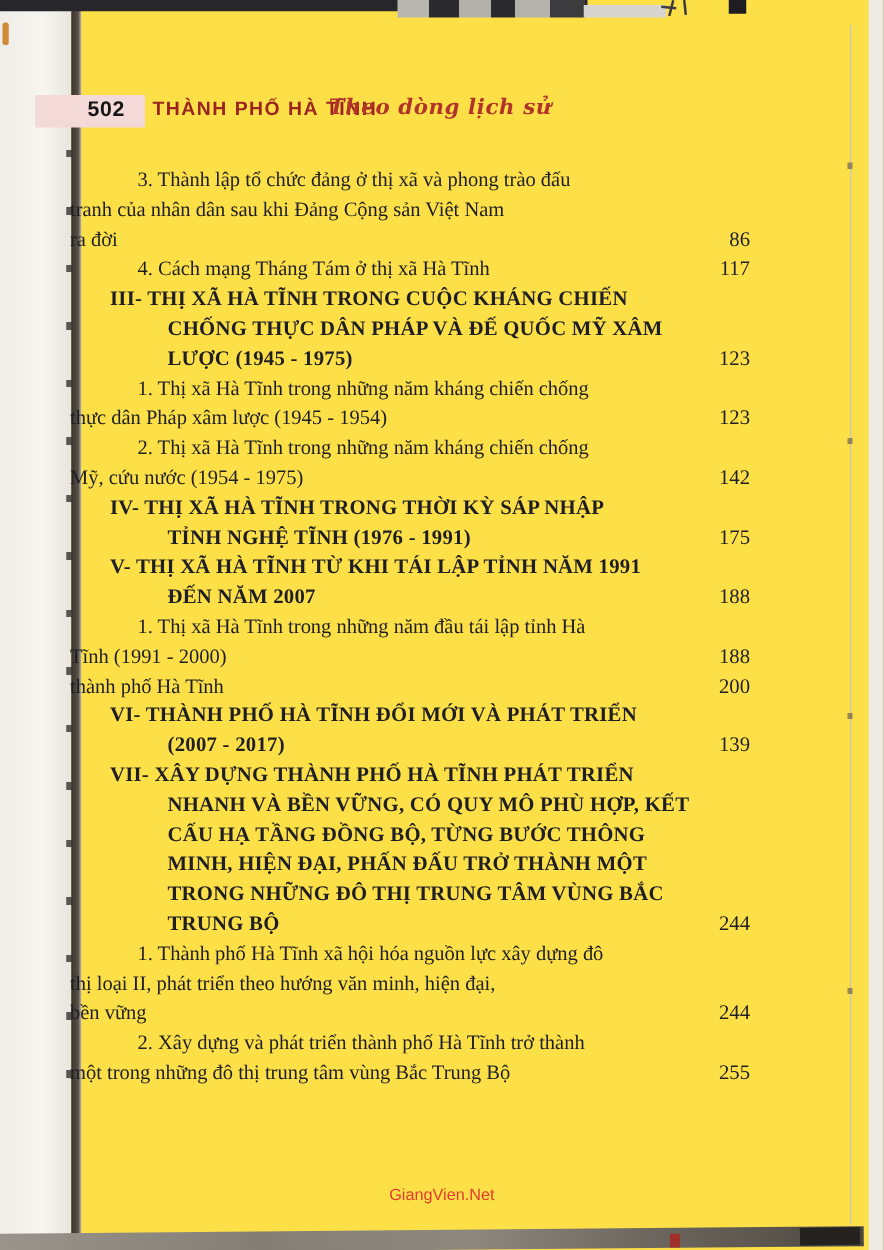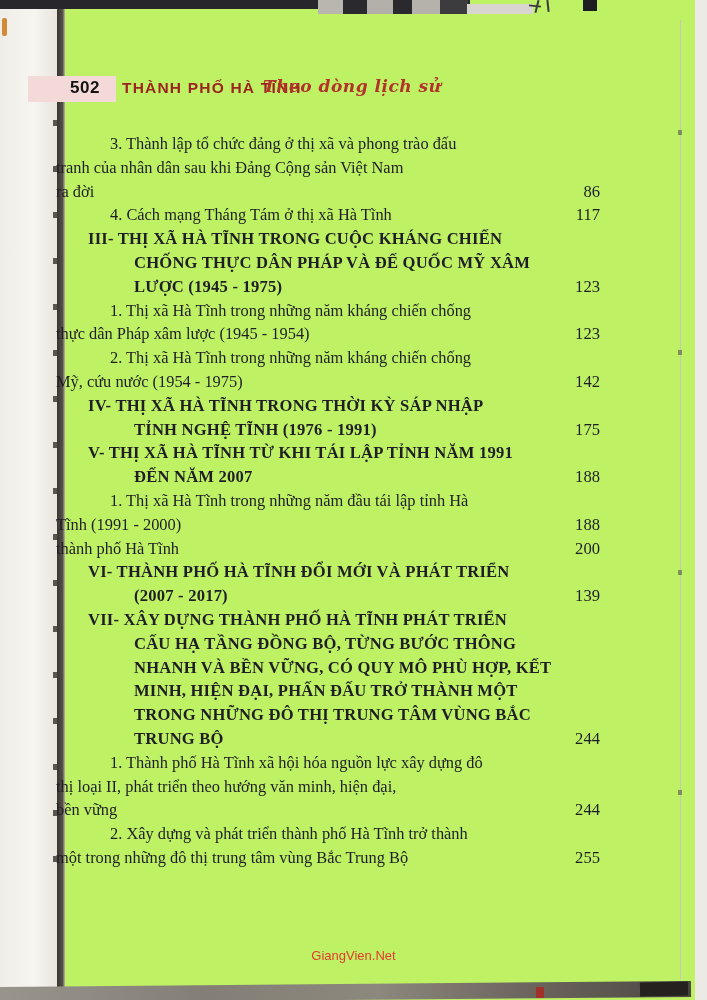--- a/index.html
+++ b/index.html
@@ -1,20 +1,20 @@
 <!DOCTYPE html>
 <html><head>
 <meta charset="utf-8">
 <style>
   html,body{margin:0;padding:0;background:#777;}
   #scan{
     position:relative;
     width:707px;height:1000px;
     margin:0 auto;
-    background:#bef264;
+    background:#fde047;
     overflow:hidden;
     font-family:"Liberation Serif", serif;
     color:#1e1e24;
   }
   
   .left-margin{
     position:absolute;left:0;top:0;width:57px;height:1000px;
     background:linear-gradient(90deg,#efede7 0%,#f7f5f0 60%,#e8e5de 100%);
   }
   .binding-line{
@@ -161,22 +161,22 @@
       </div>
       <div class="entry item">
         <div class="line cont">thành phố Hà Tĩnh<span class="pageno">200</span></div>
       </div>
       <div class="entry section">
         <div class="line first">VI- THÀNH PHỐ HÀ TĨNH ĐỔI MỚI VÀ PHÁT TRIỂN</div>
         <div class="line cont">(2007 - 2017)<span class="pageno">139</span></div>
       </div>
       <div class="entry section">
         <div class="line first">VII- XÂY DỰNG THÀNH PHỐ HÀ TĨNH PHÁT TRIỂN</div>
+        <div class="line cont">NHANH VÀ BỀN VỮNG, CÓ QUY MÔ PHÙ HỢP, KẾT</div>
         <div class="line cont">CẤU HẠ TẦNG ĐỒNG BỘ, TỪNG BƯỚC THÔNG</div>
-        <div class="line cont">NHANH VÀ BỀN VỮNG, CÓ QUY MÔ PHÙ HỢP, KẾT</div>
         <div class="line cont">MINH, HIỆN ĐẠI, PHẤN ĐẤU TRỞ THÀNH MỘT</div>
         <div class="line cont">TRONG NHỮNG ĐÔ THỊ TRUNG TÂM VÙNG BẮC</div>
         <div class="line cont">TRUNG BỘ<span class="pageno">244</span></div>
       </div>
       <div class="entry item">
         <div class="line first">1. Thành phố Hà Tĩnh xã hội hóa nguồn lực xây dựng đô</div>
         <div class="line cont">thị loại II, phát triển theo hướng văn minh, hiện đại,</div>
         <div class="line cont">bền vững<span class="pageno">244</span></div>
       </div>
       <div class="entry item">

